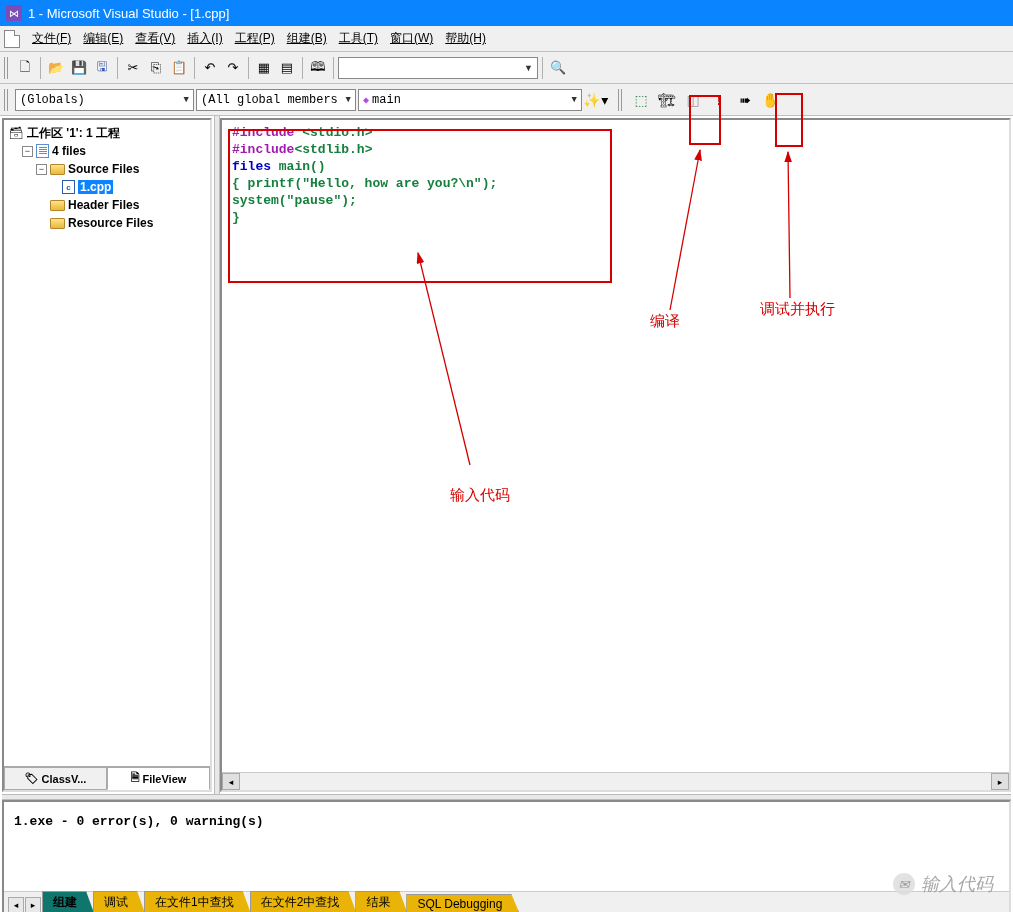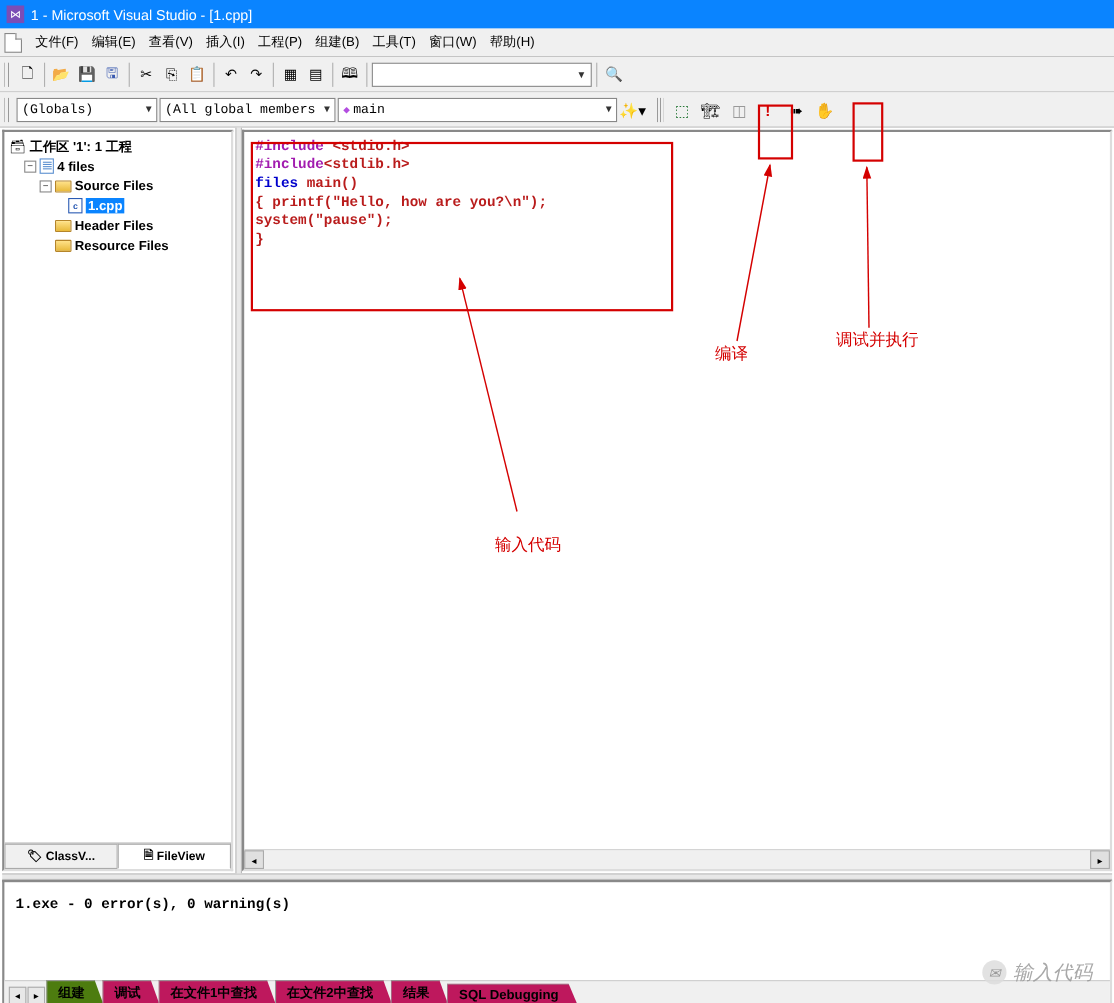--- a/index.html
+++ b/index.html
@@ -6,21 +6,21 @@
 body { font-family: "Microsoft YaHei", Arial, sans-serif; font-size: 12px; background: #fff; width: 1013px; height: 912px; overflow: hidden; position: relative; }
 
 
 .titlebar { background: #0a84ff; color: #fff; height: 26px; display: flex; align-items: center; padding: 0 6px; font-size: 13px; }
 .titlebar .vs-icon { width: 16px; height: 16px; background: #7b4db6; margin-right: 6px; display: flex; align-items: center; justify-content: center; font-size: 10px; color: #fff; }
 
 
 .menubar { background: #f0f0f0; border-bottom: 1px solid #c0c0c0; height: 26px; display: flex; align-items: center; padding: 0 4px; }
 .menubar .menu-doc-icon { width: 16px; height: 18px; border: 1px solid #888; background: #fff; margin-right: 6px; position: relative; }
 .menubar .menu-doc-icon::after { content: ""; position: absolute; right: -1px; top: -1px; width: 5px; height: 5px; border-left: 1px solid #888; border-bottom: 1px solid #888; background: #f0f0f0; }
-.menubar .menu-item { padding: 14px 6px; cursor: default; }
+.menubar .menu-item { padding: 14px 6px; cursor: default; text-decoration: underline; }
 
 
 .toolbar { background: #f0f0f0; border-bottom: 1px solid #c0c0c0; height: 32px; display: flex; align-items: center; padding: 0 4px; gap: 1px; }
 .toolbar .grip { width: 6px; height: 22px; background: repeating-linear-gradient(90deg,#999 0 1px,transparent 1px 3px); margin-right: 3px; }
 .toolbar .sep { width: 1px; height: 22px; background: #b0b0b0; margin: 0 3px; }
 .toolbar .tbtn { width: 22px; height: 22px; display: flex; align-items: center; justify-content: center; cursor: pointer; border: 1px solid transparent; font-size: 13px; }
 .toolbar .combo { height: 22px; border: 1px solid #888; background: #fff; display: flex; align-items: center; padding: 0 4px; min-width: 200px; justify-content: space-between; }
 .toolbar .combo .drop { font-size: 9px; color: #333; }
 
 
@@ -52,34 +52,34 @@
 .sidebar-tabs .stab { flex: 1; display: flex; align-items: center; justify-content: center; border: 1px solid #aaa; font-size: 11px; font-weight: bold; cursor: pointer; background: #f0f0f0; }
 .sidebar-tabs .stab .ticon { margin-right: 3px; font-size: 11px; }
 .sidebar-tabs .stab.active { background: #fff; border-bottom: 1px solid #fff; }
 
 .splitter-v { width: 6px; background: #e8e8e8; cursor: ew-resize; border-left: 1px solid #bbb; border-right: 1px solid #bbb; }
 
 .editor { flex: 1; background: #fff; position: relative; border: 2px inset #ddd; margin: 2px 2px 2px 0; }
 .code { font-family: Consolas, "Courier New", monospace; font-size: 13px; font-weight: bold; padding: 4px 10px; line-height: 17px; white-space: pre; }
 .code .kw { color: #0000cc; }
 .code .pre { color: #a21caf; }
-.code .txt { color: #b91c1c; }
+.code .txt { color: #15803d; }
 .annot { position: absolute; color: #d40000; font-size: 15px; font-family: SimSun, serif; }
 
 .hscroll { height: 18px; background: #f0f0f0; border-top: 1px solid #ccc; position: absolute; bottom: 0; left: 0; right: 0; display: flex; }
 .hscroll .arrow { width: 18px; background: #e0e0e0; border: 1px solid #aaa; display:flex; align-items:center; justify-content:center; font-size:9px; }
 .hscroll .track { flex:1; background:#f0f0f0; }
 
 
 .output { height: 115px; border: 2px inset #ddd; margin: 0 2px 2px 2px; background: #fff; display: flex; flex-direction: column; }
 .output .out-text { flex: 1; font-family: Consolas, "Courier New", monospace; font-size: 13px; font-weight: bold; padding: 12px 10px; overflow: auto; }
 .output-tabs { height: 22px; display: flex; align-items: flex-end; background: #f0f0f0; padding-left: 4px; border-top: 1px solid #ccc; }
 .output-tabs .nav { width: 16px; height: 16px; border: 1px solid #aaa; background: #e8e8e8; display:flex; align-items:center; justify-content:center; font-size:9px; margin-right:1px; cursor:pointer; }
-.output-tabs .otab { padding: 2px 10px; border: 1px solid #999; border-bottom: none; background: #be185d; margin-right: -1px; cursor: pointer; font-size: 12px; position: relative; clip-path: polygon(0 0, calc(100% - 8px) 0, 100% 100%, 0 100%); padding-right: 16px; font-weight: bold; }
-.output-tabs .otab.active { background: #4d7c0f; font-weight: bold; }
+.output-tabs .otab { padding: 2px 10px; border: 1px solid #999; border-bottom: none; background: #eab308; margin-right: -1px; cursor: pointer; font-size: 12px; position: relative; clip-path: polygon(0 0, calc(100% - 8px) 0, 100% 100%, 0 100%); padding-right: 16px; }
+.output-tabs .otab.active { background: #0f766e; font-weight: bold; }
 
 .splitter-h { height: 6px; background: #e8e8e8; cursor: ns-resize; border-top:1px solid #bbb; border-bottom:1px solid #bbb; margin: 0 2px; }
 
 .watermark { position: absolute; right: 20px; bottom: 16px; color: #999; font-size: 18px; display: flex; align-items: center; gap: 6px; opacity: .85; font-style: italic; }
 .watermark .wicon { width: 22px; height: 22px; border-radius: 50%; background: #ddd; display:flex; align-items:center; justify-content:center; font-size:13px; color:#888; }
 
 svg.ann { position: absolute; top:0; left:0; pointer-events:none; }
 </style>
 </head>
 <body>
@@ -125,29 +125,29 @@
   <div class="combo">
     <span></span>
     <span class="drop">▼</span>
   </div>
   <span class="sep"></span>
   <span class="tbtn" style="color:#c8a030">🔍</span>
 </div>
 
 <div class="toolbar2">
   <span class="grip"></span>
-  <div class="combo" style="width:128px">
+  <div class="combo" style="width:179px">
     <span>(Globals)</span>
     <span class="drop">▼</span>
   </div>
   <div class="combo" style="width:160px">
     <span>(All global members</span>
     <span class="drop">▼</span>
   </div>
-  <div class="combo" style="width:254px">
+  <div class="combo" style="width:224px">
     <span><span class="diamond">◆</span><span>main</span></span>
     <span class="drop">▼</span>
   </div>
   <span class="tbtn">✨▾</span>
   <span style="width:6px"></span>
   <span class="grip"></span>
   <span class="tbtn" style="color:#2a7a3a">⬚</span>
   <span class="tbtn">🏗</span>
   <span class="tbtn" style="color:#999">◫</span>
   <span class="tbtn" style="color:#d40000;font-weight:bold">!</span>

